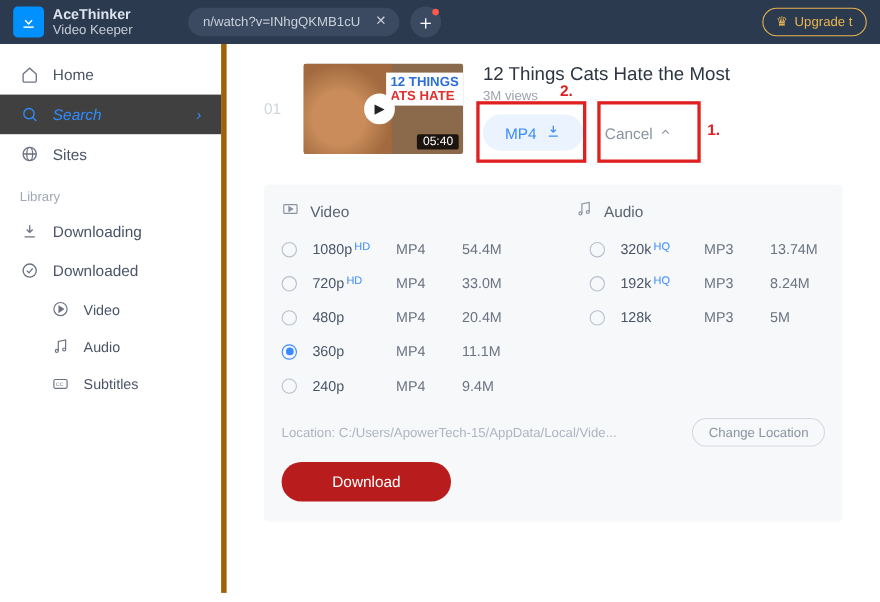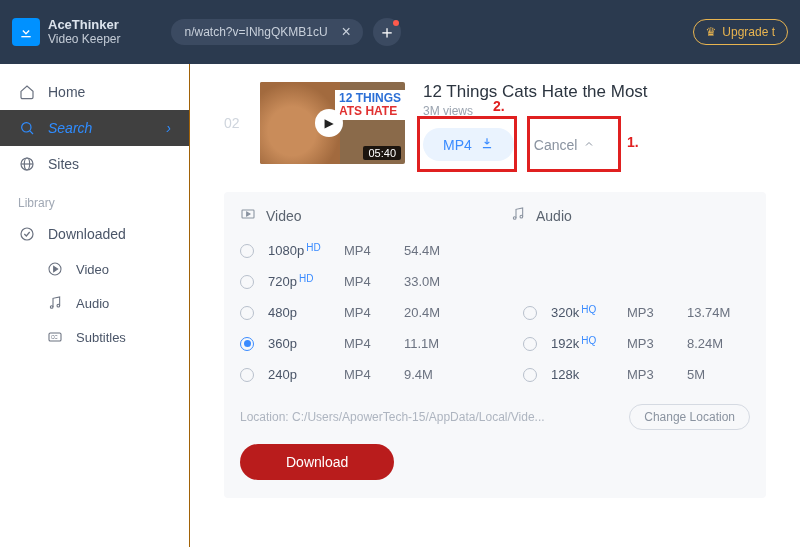--- a/index.html
+++ b/index.html
@@ -1,32 +1,32 @@
 <!DOCTYPE html>
 <html><head>
 <meta charset="utf-8">
 <style>
 * { margin: 0; padding: 0; box-sizing: border-box; font-family: -apple-system, BlinkMacSystemFont, "Segoe UI", Arial, sans-serif; }
 body { width: 800px; height: 547px; overflow: hidden; background: #fff; }
 
-.header { height: 64px; background: #2b3a4f; display: flex; align-items: center; padding: 0 12px; gap: 10px; }
+.header { height: 40px; background: #2b3a4f; display: flex; align-items: center; padding: 0 12px; gap: 10px; }
 .logo { display: flex; align-items: center; gap: 8px; }
 .logo-icon { width: 28px; height: 28px; background: #0091ff; border-radius: 4px; display: flex; align-items: center; justify-content: center; color: #fff; font-weight: bold; }
 .logo-text { color: #dce3ec; font-size: 13px; line-height: 1.1; }
 .brand-name { font-weight: 600; }
 .brand-sub { font-size: 12px; opacity: 0.85; }
 .url-pill { display: flex; align-items: center; background: #3b4a61; border-radius: 20px; padding: 4px 8px 4px 14px; gap: 10px; margin-left: 40px; }
 .url-text { color: #c8d0db; font-size: 12px; max-width: 150px; overflow: hidden; white-space: nowrap; }
 .url-close { color: #c8d0db; font-size: 16px; cursor: pointer; padding: 0 4px; }
 .add-btn { width: 28px; height: 28px; border-radius: 50%; background: #3b4a61; color: #fff; display: flex; align-items: center; justify-content: center; font-size: 18px; cursor: pointer; position: relative; }
 .add-dot { position: absolute; top: 2px; right: 2px; width: 6px; height: 6px; background: #ff5a4c; border-radius: 50%; }
 .upgrade-btn { margin-left: auto; border: 1px solid #e8b450; color: #e8b450; border-radius: 18px; padding: 5px 12px; font-size: 12px; display: flex; align-items: center; gap: 6px; cursor: pointer; }
 
 .body { display: flex; height: calc(547px - 48px); }
-.sidebar { width: 190px; border-right: 1px solid #a16207; padding-top: 10px; }
+.sidebar { width: 206px; border-right: 5px solid #a16207; padding-top: 10px; }
 .nav-item { display: flex; align-items: center; gap: 12px; padding: 9px 18px; font-size: 14px; color: #4a5568; cursor: pointer; }
 .nav-item.active { background: #404040; color: #2f8cff; font-style: italic; }
 .nav-item.active .chev { margin-left: auto; color: #2f8cff; }
 .nav-icon { width: 18px; height: 18px; display: flex; align-items: center; justify-content: center; color: #6b7280; font-size: 15px; }
 .nav-item.active .nav-icon { color: #2f8cff; }
 .lib-heading { font-size: 12px; color: #a0a8b4; padding: 14px 18px 6px; }
 .sub-item { display: flex; align-items: center; gap: 12px; padding: 8px 18px 8px 46px; font-size: 13px; color: #4a5568; cursor: pointer; }
 
 .main { flex: 1; overflow-y: auto; }
 .batch-bar { display: flex; align-items: center; gap: 12px; padding: 14px 28px; border-bottom: 1px solid #eef0f3; font-size: 14px; color: #3a4350; }
@@ -49,21 +49,21 @@
 .red-box { position: absolute; border: 3px solid #e02020; pointer-events: none; }
 .rb1 { left: -6px; top: -12px; width: 100px; height: 56px; }
 .rb2 { left: 104px; top: -12px; width: 94px; height: 56px; }
 .anno { position: absolute; color: #e02020; font-weight: 600; font-size: 14px; }
 .an1 { left: 204px; top: 6px; }
 .an2 { left: 70px; top: -30px; }
 
 .fmt-panel { margin-top: 28px; background: #f7f8fa; border-radius: 4px; padding: 14px 16px 18px; }
 .fmt-head { display: flex; gap: 40px; border-bottom: 0; margin-bottom: 10px;}
 .fmt-col-h { display: flex; align-items: center; gap: 10px; font-size: 14px; color: #5b6470; width: 230px;}
-.fmt-grid { display: flex; gap: 56px; align-items: flex-end; }
+.fmt-grid { display: flex; gap: 56px; }
 .fmt-col { width: 230px; }
 .fmt-row { display: flex; align-items: center; padding: 8px 0; font-size: 13px; color: #4a5568; gap: 0;}
 .radio { width: 14px; height: 14px; border: 1.5px solid #b8c0cc; border-radius: 50%; margin-right: 14px; display:inline-flex; align-items:center; justify-content:center;}
 .radio.sel { border-color: #3a8bff; }
 .radio.sel::after { content:''; width:7px; height:7px; background:#3a8bff; border-radius:50%; }
 .q-cell { width: 76px; display:flex; align-items:baseline; gap:2px;}
 .f-cell { width: 60px; color:#6b7280;}
 .s-cell { width: 60px; color:#6b7280;}
 .hd-tag { color: #3a8bff; font-size: 10px; position: relative; top: -4px; }
 
@@ -131,20 +131,28 @@
             </svg>
           </span>
           <span>Sites</span>
         </div>
       </div>
     <div class="lib-heading">Library</div>
     <div id="lib-list">
         <div class="nav-item">
           <span class="nav-icon">
             <svg class="icon-svg" viewBox="0 0 24 24" fill="none" stroke="currentColor" stroke-width="1.8">
+              <path d="M12 4v10m0 0l-4-4m4 4l4-4M5 20h14"></path>
+            </svg>
+          </span>
+          <span>Downloading</span>
+        </div>
+        <div class="nav-item">
+          <span class="nav-icon">
+            <svg class="icon-svg" viewBox="0 0 24 24" fill="none" stroke="currentColor" stroke-width="1.8">
               <circle cx="12" cy="12" r="9"></circle>
               <polyline points="8 12 11 15 16 9"></polyline>
             </svg>
           </span>
           <span>Downloaded</span>
         </div>
       </div>
     <div id="sub-list">
         <div class="sub-item">
           <span class="nav-icon">
@@ -174,21 +182,21 @@
           </span>
           <span>Subtitles</span>
         </div>
       </div>
   </div>
 
   <div class="main">
 
     <div class="content">
       <div class="card">
-        <div class="card-index">02</div>
+        <div class="card-index">01</div>
         <div class="thumb">
           <div class="thumb-cat"></div>
           <div class="thumb-band">
             <div>12 THINGS</div>
             <div>ATS HATE</div>
           </div>
           <div class="thumb-play">▶</div>
           <div class="thumb-dur">05:40</div>
         </div>
         <div class="meta">

